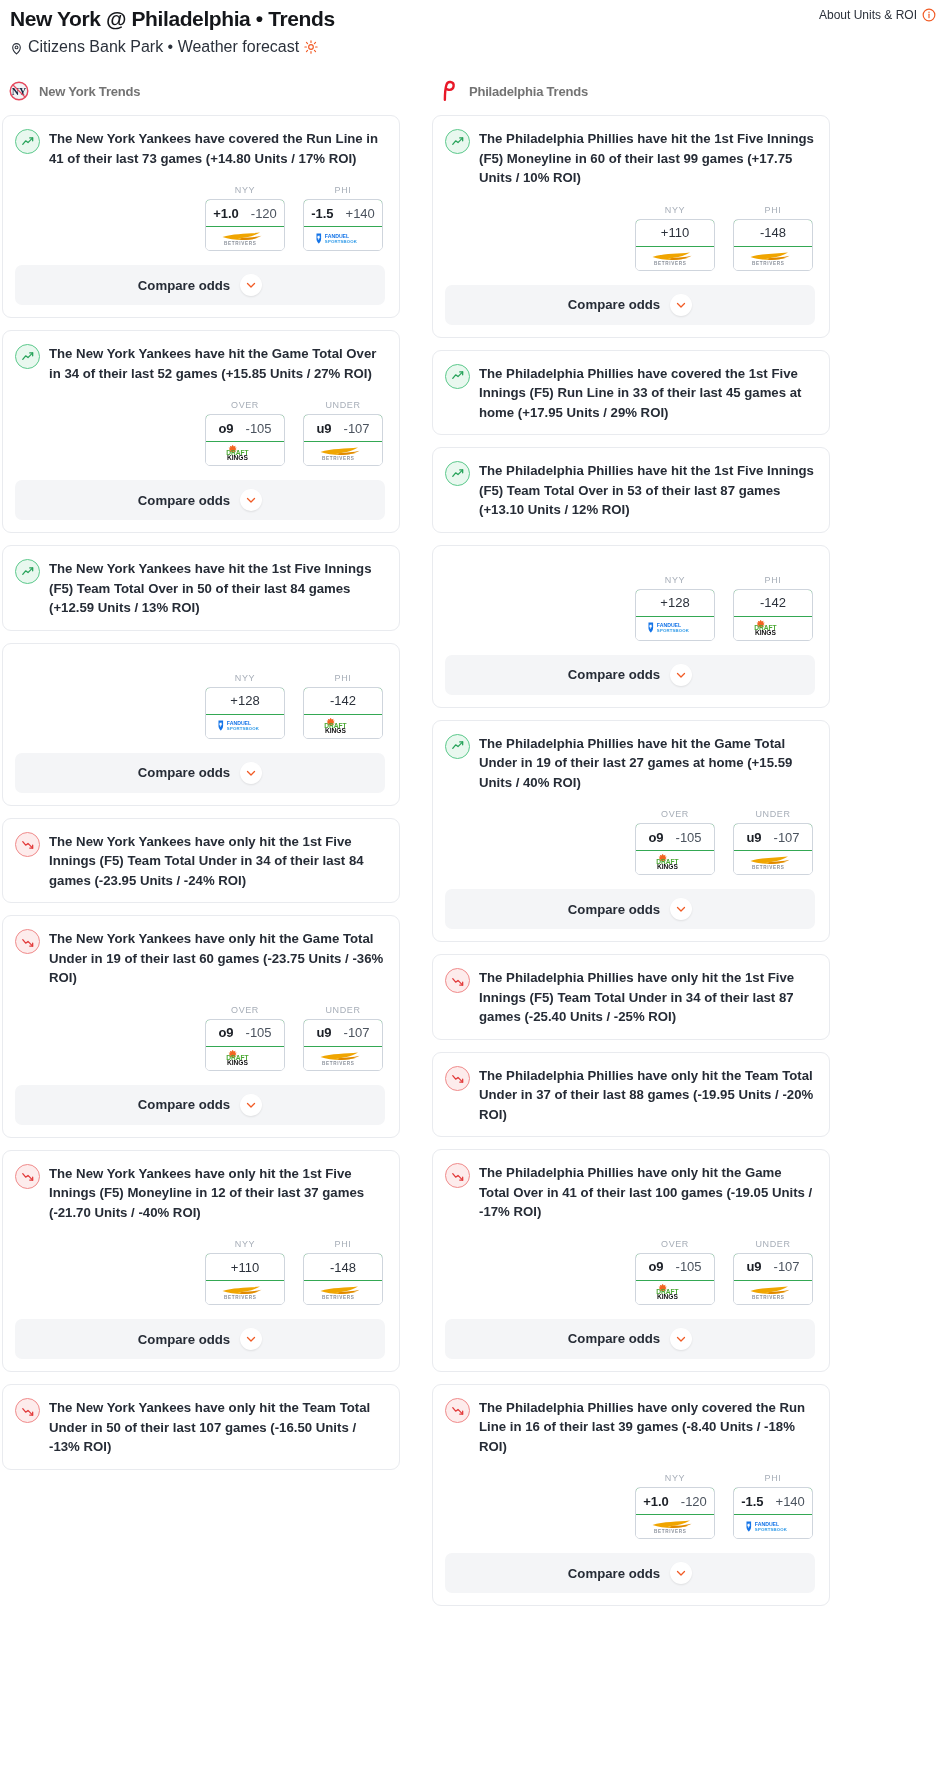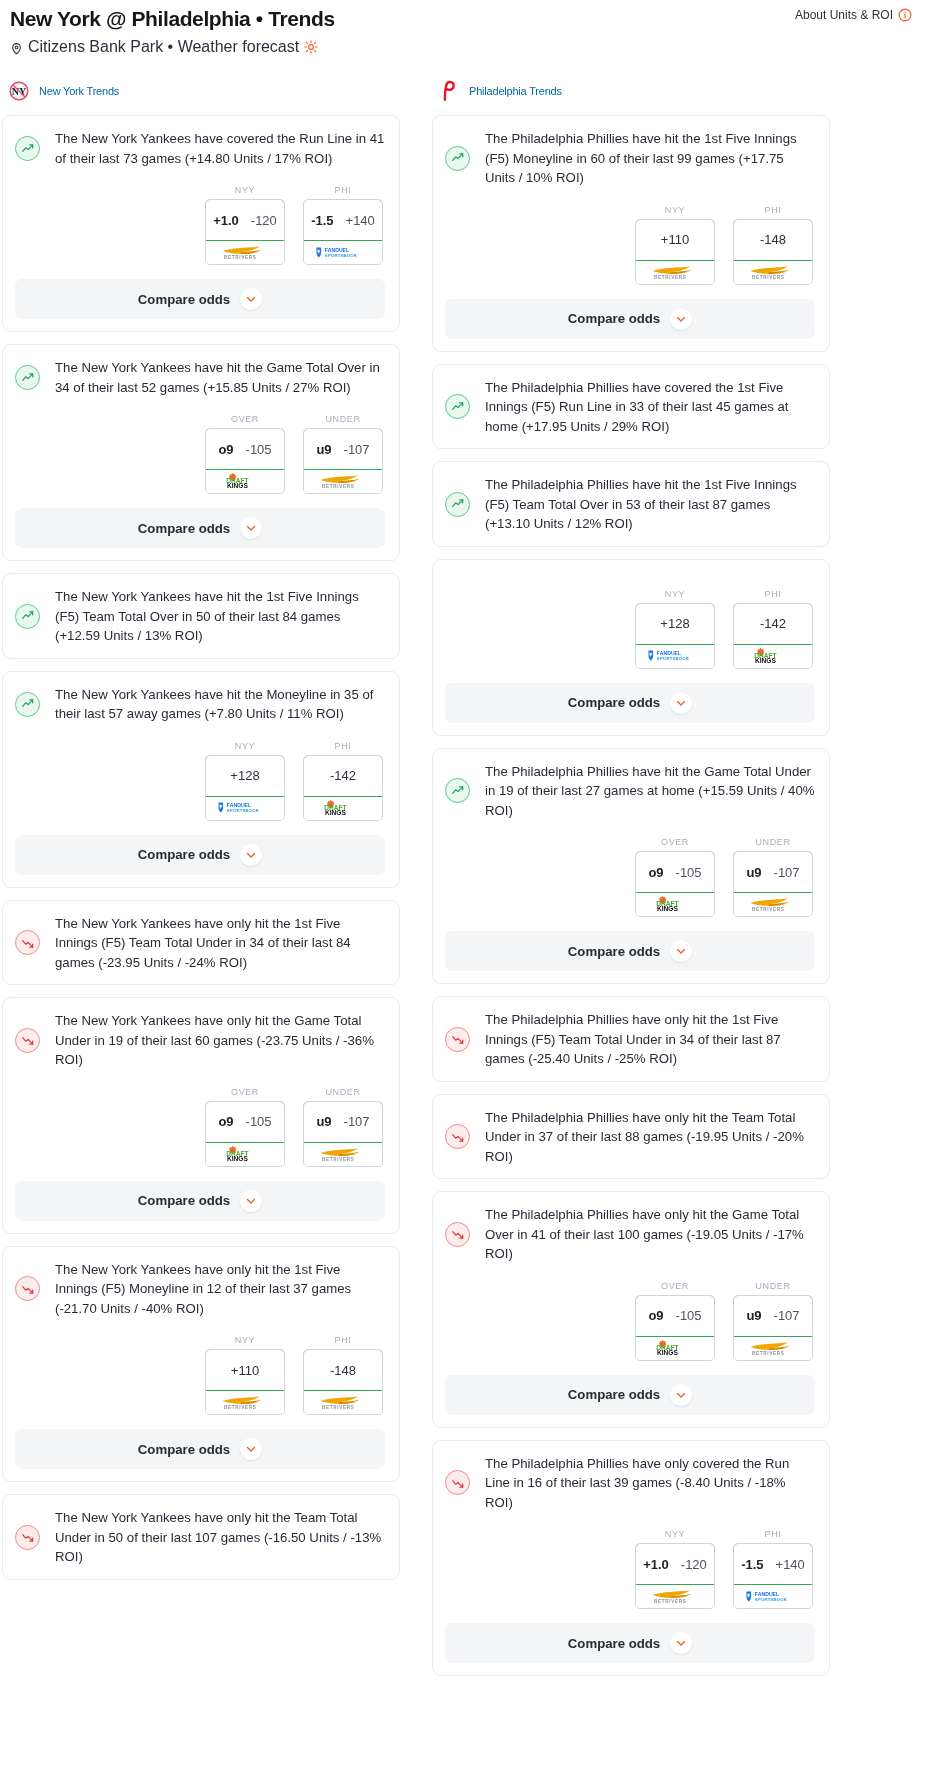--- a/index.html
+++ b/index.html
@@ -27,21 +27,21 @@
     gap: 5px;
     margin-top: 6px;
     font-size: 16px;
     color: #2b313b;
   }
   .pin-icon { width: 13px; height: 13px; display: inline-block; flex: none; }
   .sun-icon { width: 14px; height: 14px; display: inline-block; flex: none; }
   .about {
     position: absolute;
     top: 2px;
-    right: 26px;
+    right: 2px;
     display: flex;
     align-items: center;
     gap: 5px;
     font-size: 12px;
     color: #2b313b;
   }
   .info-icon { width: 14px; height: 14px; flex: none; }
 
   
   .columns {
@@ -54,35 +54,35 @@
   .col { width: 398px; flex: none; }
   .col-head {
     display: flex;
     align-items: center;
     gap: 9px;
     margin-bottom: 13px;
     padding-left: 6px;
   }
   .col-head .logo { width: 22px; height: 22px; flex: none; display: block; }
   .col-head .col-title {
-    font-size: 11px;
-    font-weight: 400;
-    color: #0369a1;
+    font-size: 13px;
+    font-weight: 700;
+    color: #737373;
     letter-spacing: -0.2px;
   }
 
   
   .card {
     border: 1px solid #e9ebef;
     border-radius: 9px;
     background: #fff;
     margin-bottom: 12px;
     padding: 12px 14px 12px 12px;
   }
-  .card-row { display: flex; gap: 15px; align-items: center; }
+  .card-row { display: flex; gap: 9px; align-items: flex-start; font-weight: bold; }
   .trend-icon {
     width: 25px; height: 25px; flex: none; border-radius: 50%;
     display: flex; align-items: center; justify-content: center;
     margin-top: 1px;
   }
   .trend-icon.up { background: #e9f8ef; border: 1px solid #5cc98c; }
   .trend-icon.down { background: #fdecec; border: 1px solid #f08b8b; }
   .trend-icon svg { display: block; }
   .trend-text {
     font-size: 13.2px;
@@ -111,21 +111,21 @@
   .odds-box {
     border: 1px solid #cfd5dd;
     border-radius: 5px;
     overflow: hidden;
     background: #fff;
   }
   .odds-value {
     border: 1px solid #34a853;
     border-radius: 5px 5px 0 0;
     margin: -1px -1px 0 -1px;
-    height: 42px;
+    height: 28px;
     display: flex;
     align-items: center;
     justify-content: center;
     gap: 12px;
     font-size: 13px;
     background: #fff;
   }
   .odds-value .main { font-weight: 700; color: #1b1f26; }
   .odds-value .juice { color: #4b535e; font-weight: 400; }
   .odds-value .single { font-weight: 400; color: #2b313b; }
@@ -315,29 +315,20 @@
             <span class="trend-icon up">
               <svg viewBox="0 0 24 24" width="14" height="14" fill="none" stroke="#27a35a" stroke-width="2.2" stroke-linecap="round" stroke-linejoin="round">
                 <path d="M3 16 L8 10 L12 13 L20 5"></path>
                 <path d="M15 5 L20 5 L20 10"></path>
               </svg>
             </span>
             <span class="trend-text">The New York Yankees have hit the 1st Five Innings (F5) Team Total Over in 50 of their last 84 games (+12.59 Units / 13% ROI)</span>
           </div>
         </div>
         <div class="card">
-          <div class="card-row">
-            <span class="trend-icon up">
-              <svg viewBox="0 0 24 24" width="14" height="14" fill="none" stroke="#27a35a" stroke-width="2.2" stroke-linecap="round" stroke-linejoin="round">
-                <path d="M3 16 L8 10 L12 13 L20 5"></path>
-                <path d="M15 5 L20 5 L20 10"></path>
-              </svg>
-            </span>
-            <span class="trend-text">The New York Yankees have hit the Moneyline in 35 of their last 57 away games (+7.80 Units / 11% ROI)</span>
-          </div>
           <div class="odds-wrap">
             <div class="odds-col">
               <div class="odds-label">NYY</div>
               <div class="odds-box">
                 <div class="odds-value">
                   <span class="single">+128</span>
                 </div>
                 <div class="odds-book">
                   <svg viewBox="0 0 86 20" width="60" height="14">
                     <path d="M5 2.2 L11.6 2.2 L11.6 9.5 C11.6 13.4 8.3 16.6 8.3 16.6 C8.3 16.6 5 13.4 5 9.5 Z" fill="#1474e8"></path>

